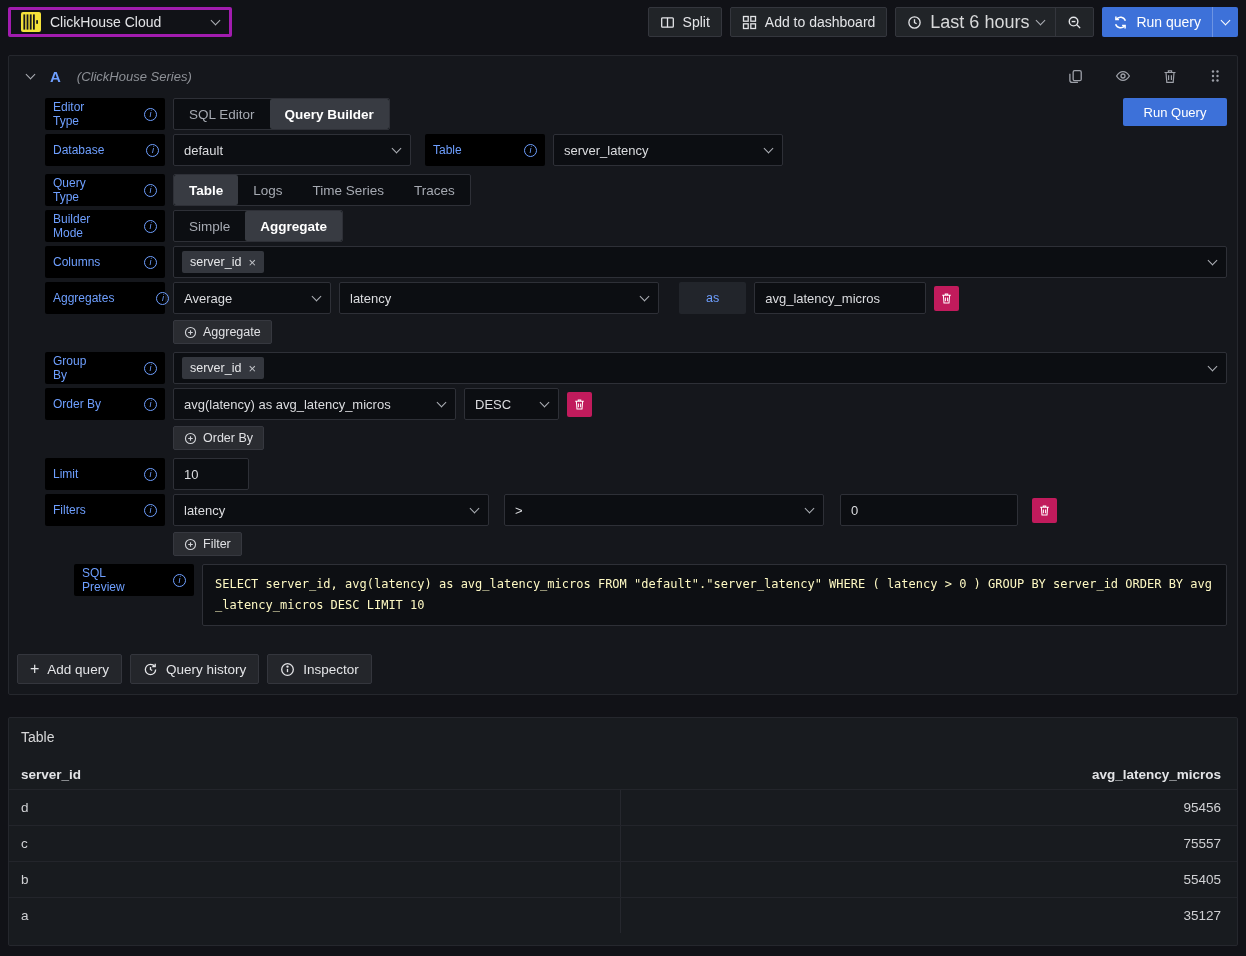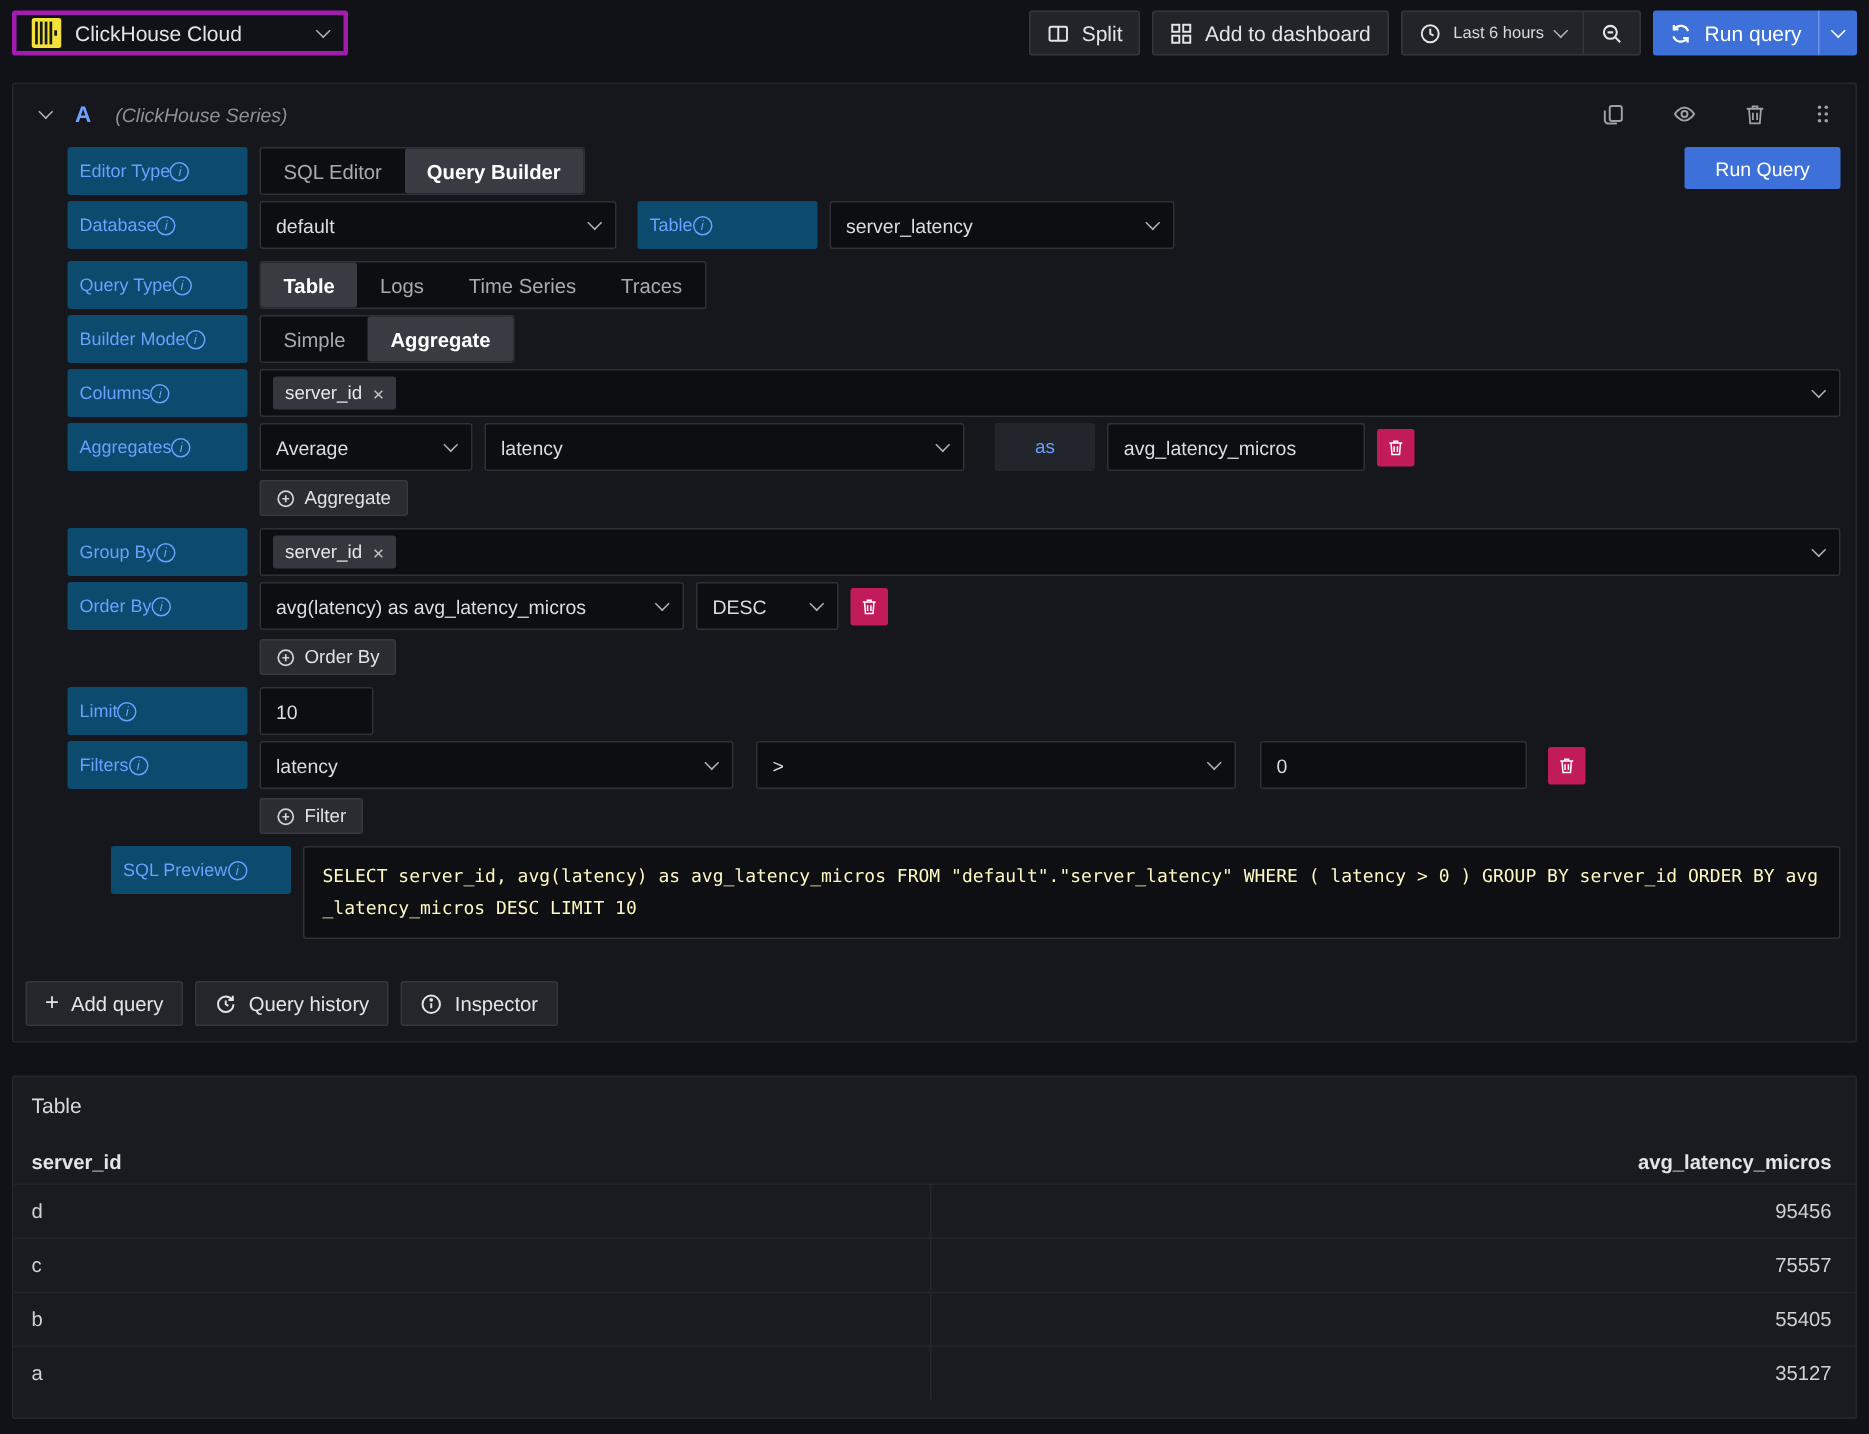--- a/index.html
+++ b/index.html
@@ -12,21 +12,21 @@
   }
   svg { display:block; }
 
   
   .topbar { height:44px; padding:7px 8px; display:flex; justify-content:space-between; align-items:center; }
   .ds-picker { width:224px; height:30px; border:3px solid #a21caf; border-radius:2px; display:flex; align-items:center; gap:9px; padding:0 10px; cursor:pointer; background:#111217; }
   .ds-name { font-size:14px; font-weight:500; color:#e3e4e7; }
   .tb-right { display:flex; gap:8px; align-items:center; }
   .tbtn { height:30px; background:#212428; border:1px solid #34363d; border-radius:2px; color:#e3e4e7; display:flex; align-items:center; gap:8px; padding:0 11px; font-size:14px; font-weight:500; cursor:pointer; }
   .tgroup { display:flex; height:30px; border:1px solid #34363d; border-radius:2px; background:#212428; }
-  .tgroup .seg { display:flex; align-items:center; gap:8px; padding:0 11px; font-size:11px; font-weight:500; cursor:pointer; }
+  .tgroup .seg { display:flex; align-items:center; gap:8px; padding:0 11px; font-size:18px; font-weight:500; cursor:pointer; }
   .tgroup .seg + .seg { border-left:1px solid #34363d; }
   .run-group { display:flex; height:30px; border-radius:2px; overflow:hidden; background:#3d71d9; color:#fff; }
   .run-main { display:flex; align-items:center; gap:8px; padding:0 11px; font-size:14px; font-weight:500; cursor:pointer; }
   .run-caret { display:flex; align-items:center; padding:0 9px; border-left:1px solid rgba(255,255,255,.25); cursor:pointer; }
 
   .chev { width:7px; height:7px; border-right:1.5px solid #aeb1b7; border-bottom:1.5px solid #aeb1b7; transform:rotate(45deg); margin-top:-3px; flex:none; }
   .chev.white { border-color:#fff; }
 
   
   .editor-card { margin:11px 8px 0; background:#15171c; border:1px solid #25272d; border-radius:2px; padding-bottom:10px; }
@@ -34,21 +34,21 @@
   .ref-id { color:#6e9fff; font-weight:700; font-size:15px; cursor:pointer; }
   .ds-hint { color:#8d9096; font-style:italic; font-size:13px; }
   .hdr-spacer { flex:1; }
   .hicon { color:#9da0a8; cursor:pointer; display:flex; align-items:center; }
   .card-header .hicon + .hicon { margin-left:16px; }
 
   .form { padding:2px 10px 0 36px; position:relative; }
   .run-query-abs { position:absolute; right:10px; top:2px; width:104px; height:28px; background:#3d71d9; color:#fff; border:none; border-radius:2px; font-size:13px; font-weight:500; display:flex; align-items:center; justify-content:center; cursor:pointer; font-family:inherit; }
 
   .frow { display:flex; gap:8px; margin-bottom:4px; align-items:center; min-height:32px; }
-  .flabel { width:120px; min-width:120px; height:32px; background:#0c4a6e; border-radius:2px; color:#6e9fff; font-size:12px; font-weight:500; display:flex; align-items:center; padding:0 8px; }
+  .flabel { width:120px; min-width:120px; height:32px; background:#000000; border-radius:2px; color:#6e9fff; font-size:12px; font-weight:500; display:flex; align-items:center; justify-content:space-between; padding:0 8px;gap:42px; }
   .info { width:13px; height:13px; min-width:13px; border:1px solid #6e9fff; border-radius:50%; font-size:9px; font-style:italic; display:flex; align-items:center; justify-content:center; cursor:pointer; }
 
   .select, .tinput { height:32px; background:#0c0e12; border:1px solid #2e3037; border-radius:2px; display:flex; align-items:center; padding:0 10px; color:#dcdde0; font-size:13px; cursor:pointer; }
   .select .chev { margin-left:auto; }
   .mselect { flex:1; height:32px; background:#0c0e12; border:1px solid #2e3037; border-radius:2px; display:flex; align-items:center; padding:0 10px 0 8px; cursor:pointer; }
   .mselect .chev { margin-left:auto; }
   .chip { background:#34373e; border-radius:2px; height:22px; display:flex; align-items:center; gap:7px; padding:0 8px; font-size:12.5px; color:#e6e7e9; }
   .chip .x { color:#c2c4c9; font-size:13px; line-height:1; cursor:pointer; }
 
   .radio { height:32px; border:1px solid #2e3037; background:#0c0e12; border-radius:2px; display:flex; align-items:stretch; }
@@ -253,21 +253,21 @@
         </div>
         <span class="chev"></span>
       </div>
     </div>
 
     <div class="frow">
       <div class="flabel">
         <span>Aggregates</span>
         <span class="info">i</span>
       </div>
-      <div class="select" style="width:142px">
+      <div class="select" style="width:158px">
         <span>Average</span>
         <span class="chev"></span>
       </div>
       <div class="select" style="width:320px">
         <span>latency</span>
         <span class="chev"></span>
       </div>
       <div class="aslabel" style="margin-left:12px">as</div>
       <div class="tinput" style="width:172px">
         <span>avg_latency_micros</span>

